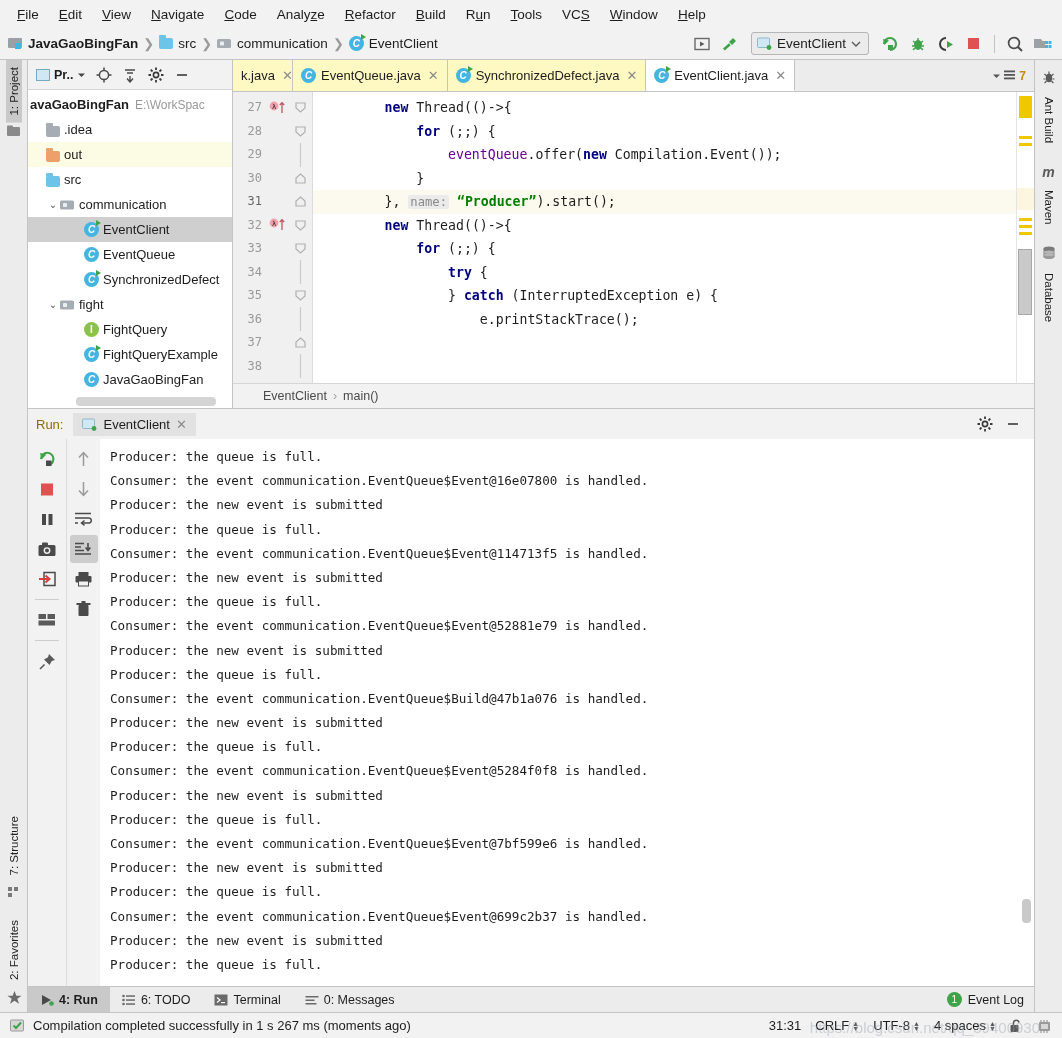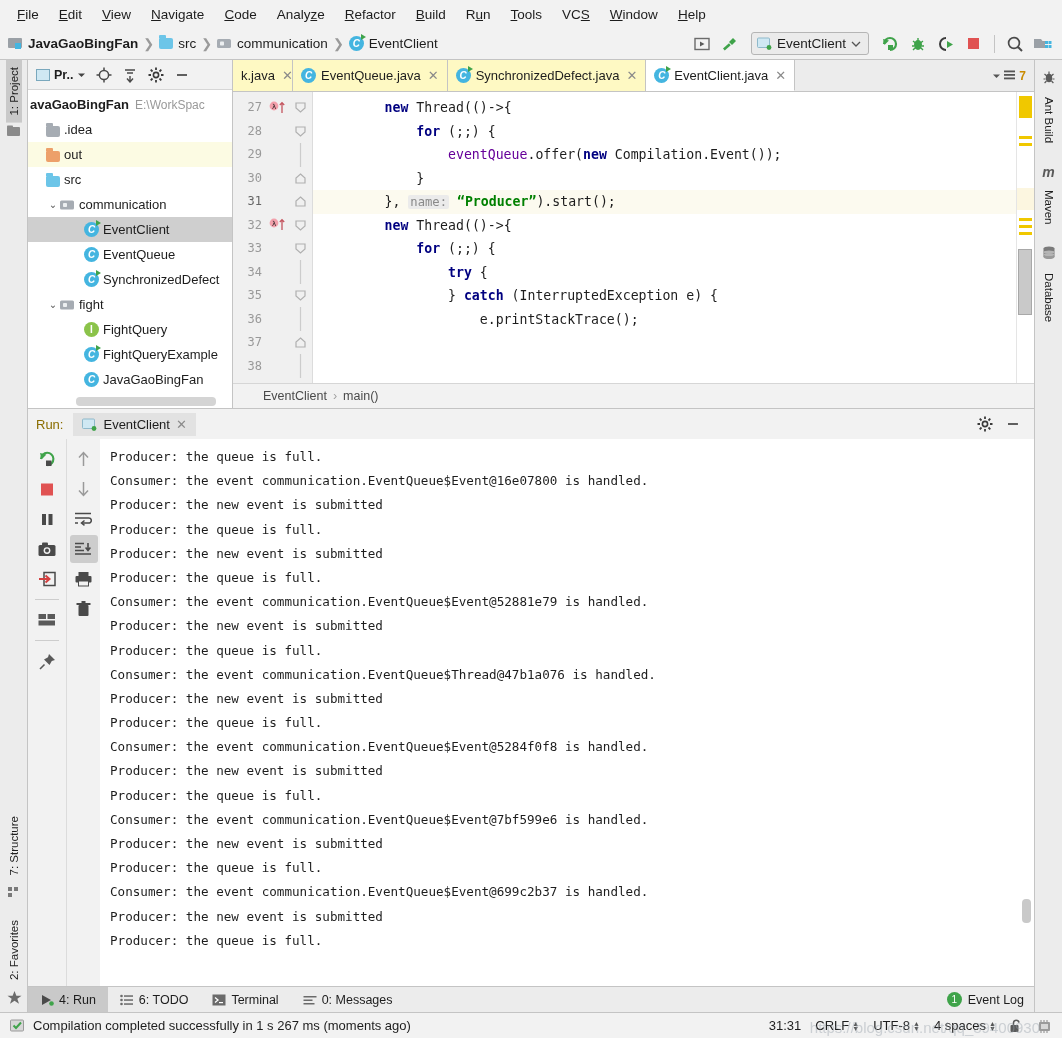--- a/index.html
+++ b/index.html
@@ -122,21 +122,21 @@
   .rsep { width: 24px; height: 1px; background: #cdcdcd; margin: 4px 0; }
   .console { flex: 1; background: #fff; padding: 6px 4px 0 10px; overflow: hidden;
     font-family: "DejaVu Sans Mono", monospace; font-size: 12.6px; color: #1d1d1d; position: relative; }
   .console div { height: 24.2px; line-height: 24.2px; white-space: pre; }
   .con-scroll { position: absolute; right: 3px; top: 460px; width: 9px; height: 80px; background: #c9c9c9; border-radius: 4px; }
 
   
   .botbar { height: 26px; background: #ececec; border-top: 1px solid #c4c4c4;
     display: flex; align-items: stretch; }
   .bbtn { display: flex; align-items: center; gap: 5px; padding: 0 12px; font-size: 12.5px; cursor: default; }
-  .bbtn.sel { background: #c9c9c9; }
+  .bbtn.sel { background: #c9c9c9; font-weight: bold; }
   .botbar-right { margin-left: auto; display: flex; align-items: center; gap: 6px; padding-right: 10px; font-size: 12.5px; }
   .badge { width: 15px; height: 15px; border-radius: 50%; background: #3fa34a; color: #fff;
     font-size: 10px; display: flex; align-items: center; justify-content: center; }
 
   
   .statusbar { height: 26px; background: #f2f2f2; border-top: 1px solid #c4c4c4;
     display: flex; align-items: center; padding: 0 10px; font-size: 13px; gap: 8px; }
   .sb-right { margin-left: auto; display: flex; align-items: center; gap: 14px; font-size: 13px; }
   .sb-item { display: flex; align-items: center; gap: 3px; cursor: default; }
   .updown { display: inline-flex; flex-direction: column; line-height: 5px; font-size: 7px; color: #555; }
@@ -740,26 +740,27 @@
                   <rect x="5.5" y="0" width="4" height="2" fill="#4a4a4a"></rect>
                 </svg>
             </div>
           </div>
 
           <div class="console" id="console-lines">
               <div>Producer: the queue is full.</div>
               <div>Consumer: the event communication.EventQueue$Event@16e07800 is handled.</div>
               <div>Producer: the new event is submitted</div>
               <div>Producer: the queue is full.</div>
+              <div>Consumer: the event communication.EventQueue$Event@114713f5 is handled.</div>
               <div>Producer: the new event is submitted</div>
               <div>Producer: the queue is full.</div>
               <div>Consumer: the event communication.EventQueue$Event@52881e79 is handled.</div>
               <div>Producer: the new event is submitted</div>
               <div>Producer: the queue is full.</div>
-              <div>Consumer: the event communication.EventQueue$Thread@47b1a076 is handled.</div>
+              <div>Consumer: the event communication.EventQueue$Build@47b1a076 is handled.</div>
               <div>Producer: the new event is submitted</div>
               <div>Producer: the queue is full.</div>
               <div>Consumer: the event communication.EventQueue$Event@5284f0f8 is handled.</div>
               <div>Producer: the new event is submitted</div>
               <div>Producer: the queue is full.</div>
               <div>Consumer: the event communication.EventQueue$Event@7bf599e6 is handled.</div>
               <div>Producer: the new event is submitted</div>
               <div>Producer: the queue is full.</div>
               <div>Consumer: the event communication.EventQueue$Event@699c2b37 is handled.</div>
               <div>Producer: the new event is submitted</div>

